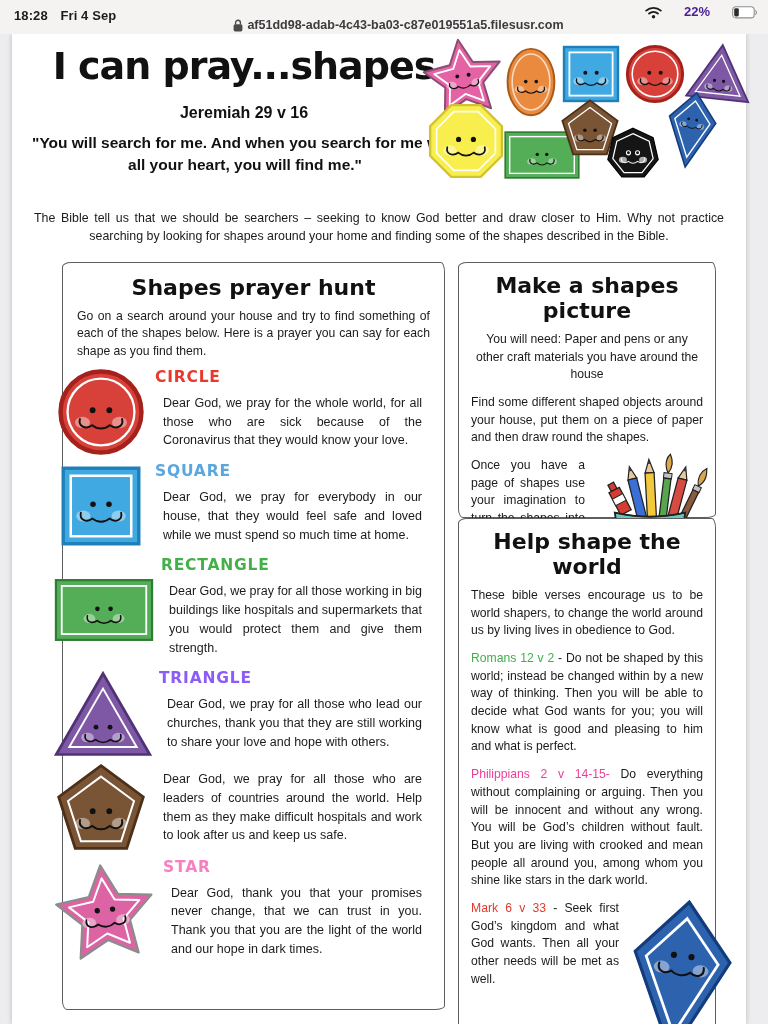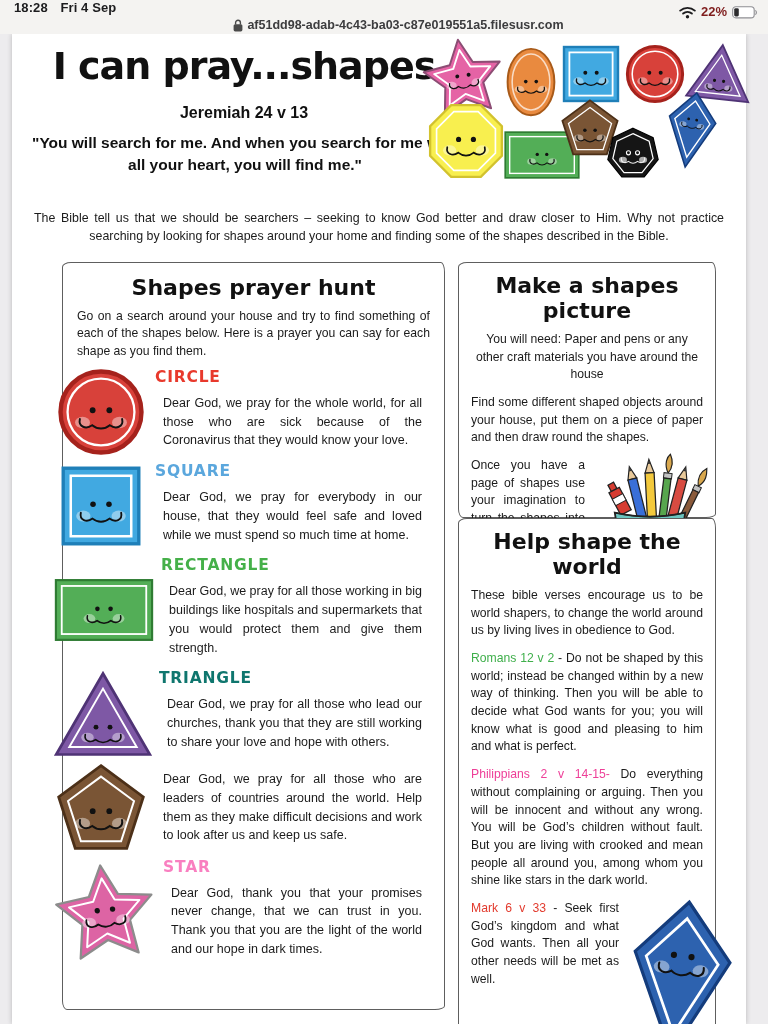--- a/index.html
+++ b/index.html
@@ -7,23 +7,23 @@
     width:768px;height:1024px;position:relative;overflow:hidden;
     background:#edecee;
     font-family:"Liberation Sans","DejaVu Sans",sans-serif;
     -webkit-font-smoothing:antialiased;
   }
   
   .statusbar{
     position:absolute;top:0;left:0;width:768px;height:34px;
     background:#f4f3f1;z-index:5;
   }
-  .sb-left{position:absolute;left:14px;top:0;font-size:13px;font-weight:700;color:#1c1c1e;letter-spacing:.1px;}
+  .sb-left{position:absolute;left:14px;top:8px;font-size:13px;font-weight:700;color:#1c1c1e;letter-spacing:.1px;}
   .sb-left span{margin-right:9px;}
-  .sb-right{position:absolute;right:10px;top:4px;display:flex;align-items:center;gap:5px;font-size:13px;font-weight:600;color:#7f1d1d;}
+  .sb-right{position:absolute;right:10px;top:4px;display:flex;align-items:center;gap:22px;font-size:13px;font-weight:600;color:#4c1d95;}
   .sb-center{
     position:absolute;left:0;right:0;top:17px;height:16px;
     display:flex;justify-content:center;align-items:center;gap:4px;
     font-size:12.5px;font-weight:600;color:#3c3c3e;padding-left:29px;
   }
   
   .page{
     position:absolute;top:34px;left:12px;width:734px;height:990px;
     background:#ffffff;box-shadow:0 0 5px rgba(0,0,0,.22);
   }
@@ -60,21 +60,21 @@
   .box-left .lead{margin:4px 0 6px 0;font-size:12.2px;line-height:1.42;text-align:justify;color:#1b1b1b;}
   .section{display:flex;align-items:center;margin:0 0 2px 0;}
   .shape-cell{flex:0 0 96px;margin-left:-24px;margin-right:6px;text-align:center;}
   .sec-text{flex:1;}
   .sec-text h3{
     margin:2px 0 3px 0;text-align:left;
     font-family:"DejaVu Sans",sans-serif;font-weight:bold;font-size:15.5px;letter-spacing:.8px;
   }
   .sec-text p{margin:8px;font-size:12.5px;line-height:1.5;text-align:justify;color:#1b1b1b;}
   .c-circle{color:#e8392c}.c-square{color:#5ba7dd}.c-rectangle{color:#45b049}
-  .c-triangle{color:#0f766e}.c-pentagon{color:#f4a01c}.c-star{color:#f97fc0}
+  .c-triangle{color:#8b5cf6}.c-pentagon{color:#f4a01c}.c-star{color:#f97fc0}
   .box-r1 p,.box-r2 p{font-size:12.2px;line-height:1.45;color:#1b1b1b;margin:0 0 10px 0;}
   .box-r1 .pcenter{text-align:center;}
   .box-r1 .pjust,.box-r2 .pjust{text-align:justify;}
   .pot{float:right;margin:-4px -6px 0 6px;}
   .verse .vref{font-weight:normal;}
   .v-green{color:#3faf4b}.v-pink{color:#ee3f98}.v-red{color:#e23b2e}
   .diamond-float{float:right;margin:-2px -30px -46px 8px;transform:rotate(7deg);}
   .clearfix::after{content:"";display:block;clear:both;}
   svg{display:inline-block;vertical-align:middle;}
 </style>
@@ -130,21 +130,21 @@
           <path d="M23.4 4.4q2 2 0 4.2" fill="none" stroke="#8e8e93" stroke-width="1.1"></path>
         </svg>
     </span>
   </div>
 </div>
 
 <div class="page">
 
   <div class="hdr">
     <div class="hdr-title">I can pray...shapes</div>
-    <div class="hdr-ref">Jeremiah 24 v 13</div>
+    <div class="hdr-ref">Jeremiah 29 v 16</div>
     <div class="hdr-quote">"You will search for me.  And when you search for me with all your heart, you will find me."</div>
 
     <div class="cluster">
       <span class="cs" style="left:-4px;top:-4px;transform:rotate(-8deg)">
         <svg width="84" height="80" viewBox="0 0 100 96">
           <polygon points="50,4 64,33 96,37 73,59 78,91 50,76 22,91 27,59 4,37 36,33" fill="#e563a5" stroke="#8c4d74" stroke-width="2.4" stroke-linejoin="round"></polygon>
           <polygon points="50,4 64,33 96,37 73,59 78,91 50,76 22,91 27,59 4,37 36,33" transform="translate(50,52) scale(0.74) translate(-50,-52)" fill="none" stroke="#fff" stroke-width="3" stroke-linejoin="round"></polygon>
           <use href="#face" transform="translate(50,54) scale(0.72)"></use>
         </svg>
       </span>
@@ -280,21 +280,21 @@
 
       <div class="section">
         <div class="shape-cell">
           <svg width="94" height="92" viewBox="0 0 100 100">
             <polygon points="50,4 96,38 78,94 22,94 4,38" fill="#7a5535" stroke="#4c3018" stroke-width="3"></polygon>
             <polygon points="50,4 96,38 78,94 22,94 4,38" transform="translate(50,58) scale(0.78) translate(-50,-58)" fill="none" stroke="#fff" stroke-width="2.8"></polygon>
             <use href="#face" transform="translate(50,62) scale(0.95)"></use>
           </svg>
         </div>
         <div class="sec-text">
-          <p>Dear God, we pray for all those who are leaders of countries around the world.  Help them as they make difficult decisions and work to look after us and keep us safe.</p>
+          <p>Dear God, we pray for all those who are leaders of countries around the world.  Help them as they make difficult hospitals and work to look after us and keep us safe.</p>
         </div>
       </div>
 
       <div class="section">
         <div class="shape-cell">
           <svg width="104" height="100" viewBox="0 0 100 96" style="transform:rotate(-6deg)">
             <polygon points="50,4 64,33 96,37 73,59 78,91 50,76 22,91 27,59 4,37 36,33" fill="#dd64a4" stroke="#8c8c8c" stroke-width="2.2" stroke-linejoin="round"></polygon>
             <polygon points="50,4 64,33 96,37 73,59 78,91 50,76 22,91 27,59 4,37 36,33" transform="translate(50,52) scale(0.74) translate(-50,-52)" fill="none" stroke="#fff" stroke-width="2.6" stroke-linejoin="round"></polygon>
             <use href="#face" transform="translate(50,54) scale(0.78)"></use>
           </svg>

